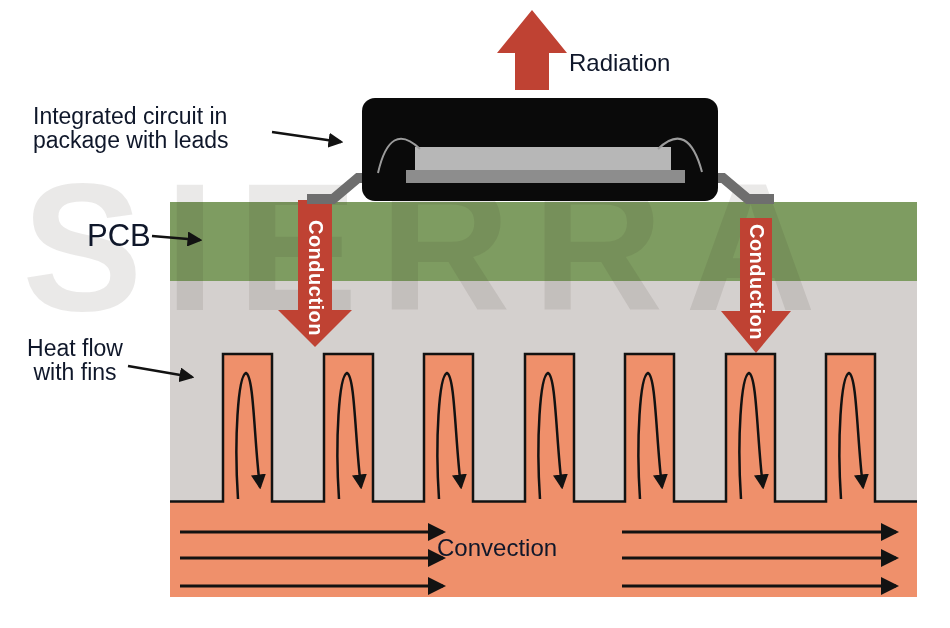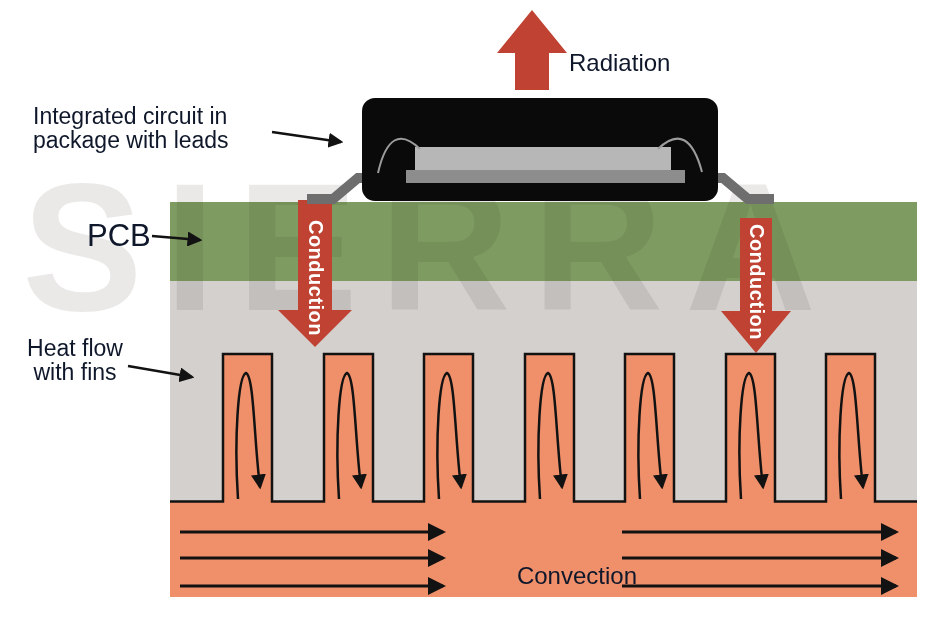--- a/index.html
+++ b/index.html
@@ -16,21 +16,21 @@
   
   .wm{position:absolute;font-weight:700;line-height:1;color:rgba(58,48,42,0.105);white-space:nowrap;}
   #wm-top{left:22px;top:157px;font-size:181px;letter-spacing:22px;}
   #wm-bottom{left:148px;top:330px;font-size:150px;letter-spacing:6px;}
   
   .lbl{position:absolute;color:#0f172a;font-weight:400;}
   #radiation-label{left:569px;top:50px;font-size:24px;line-height:26px;}
   #ic-label{left:33px;top:104px;width:260px;font-size:23px;line-height:24px;}
   #pcb-label{left:87px;top:223px;font-size:31px;line-height:26px;}
   #heatsink-label{left:5px;top:336px;width:140px;text-align:center;font-size:23px;line-height:24px;}
-  #convection-label{left:437px;top:564px;width:200px;text-align:right;font-size:24px;line-height:24px;}
+  #convection-label{left:437px;top:536px;width:200px;text-align:left;font-size:24px;line-height:24px;}
   .conduction-label{
     position:absolute;color:#ffffff;font-weight:700;font-size:20px;letter-spacing:0.5px;
     transform:translate(-50%,-50%) rotate(90deg);white-space:nowrap;
   }
   #svg-overlay{position:absolute;left:0;top:0;}
 </style>
 </head>
 <body>
 
 <div id="stage">

